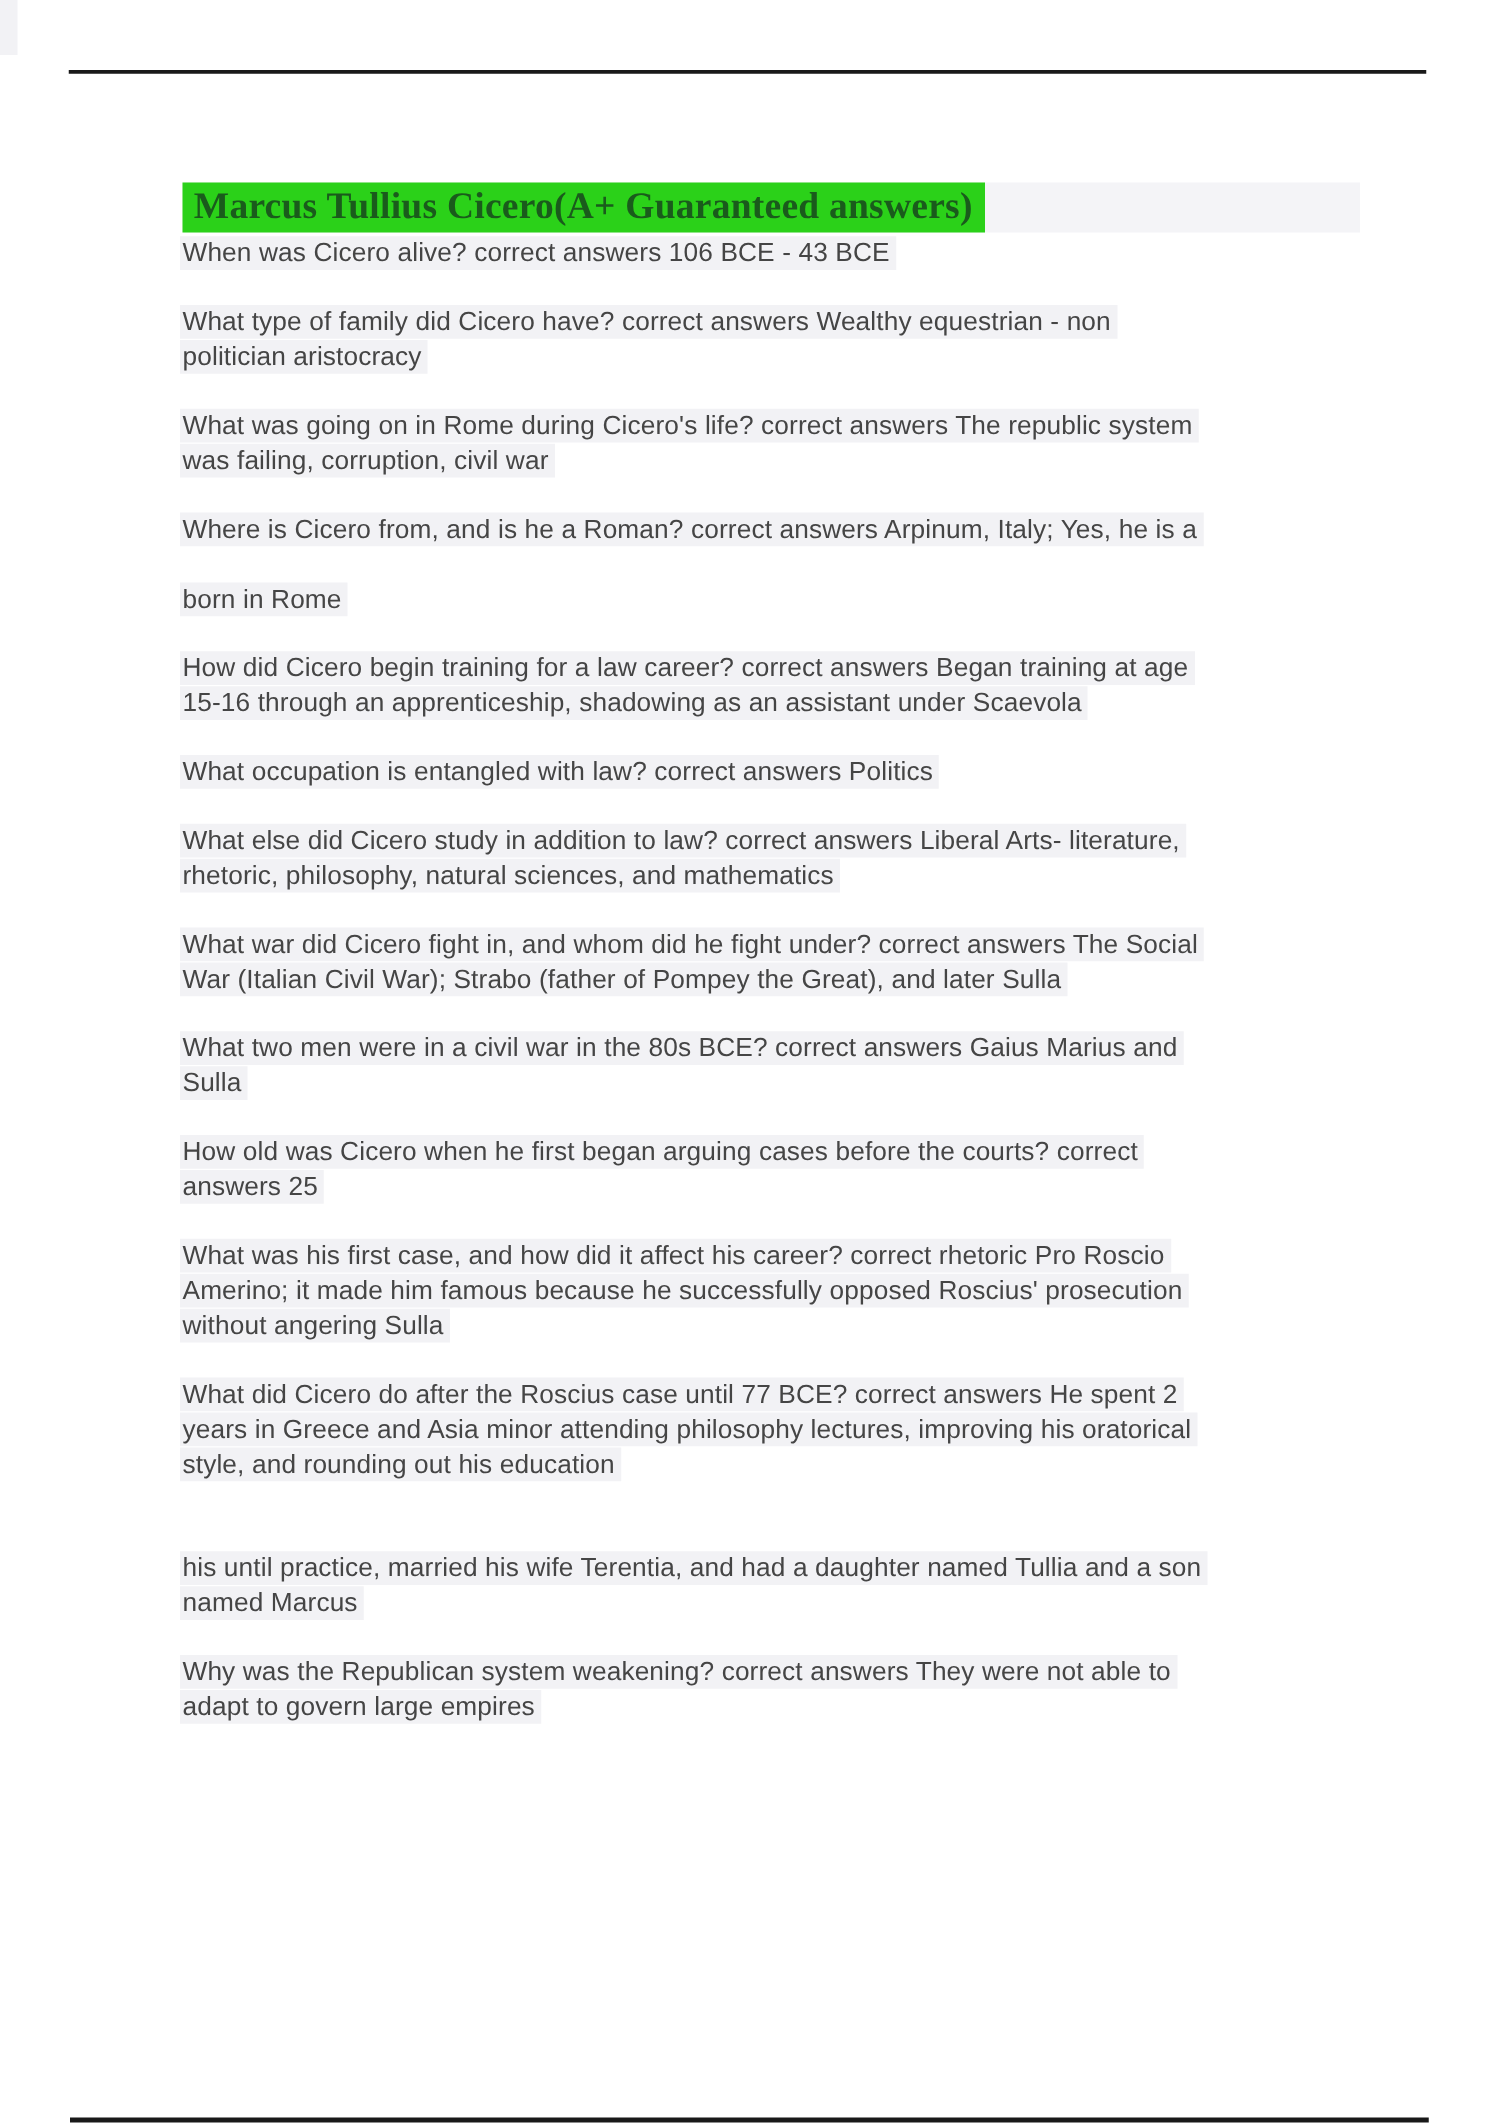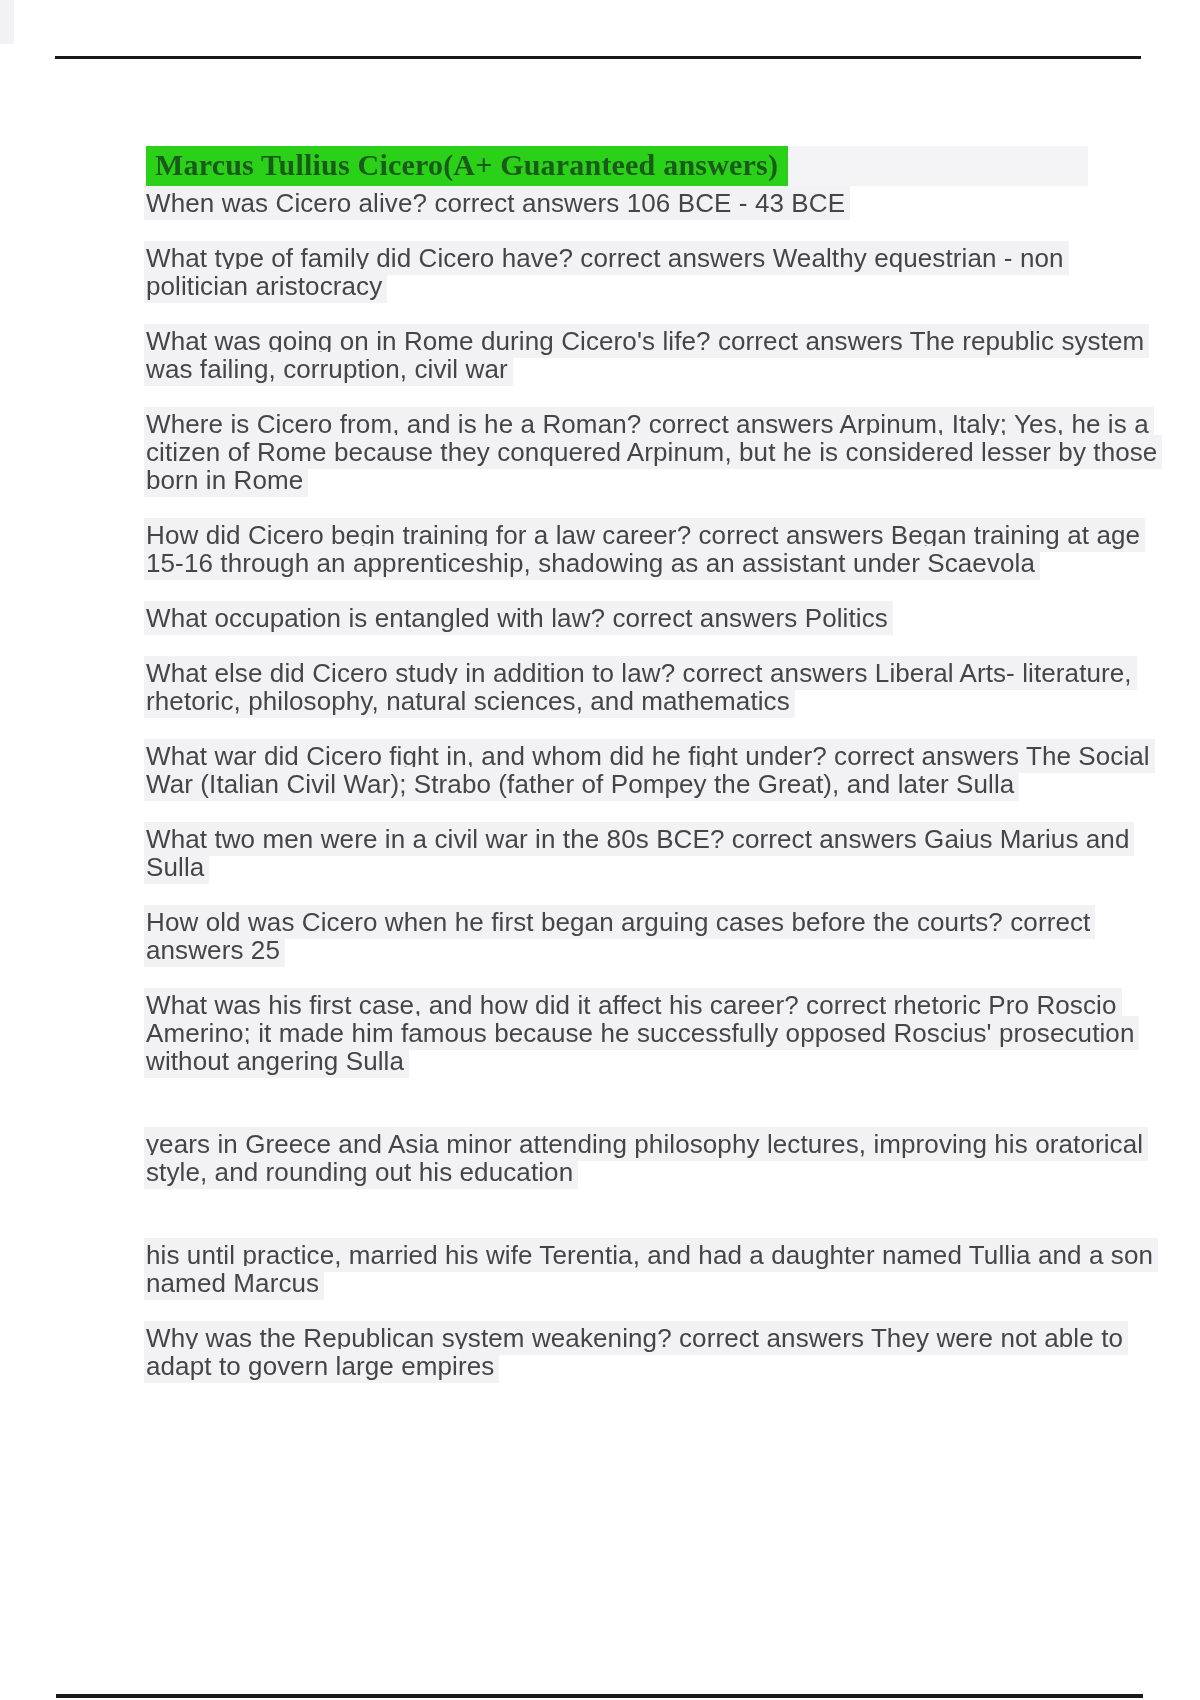--- a/index.html
+++ b/index.html
@@ -36,21 +36,21 @@
     color: var(--c-title-text);
     font-family: "Liberation Serif", serif;
     font-weight: bold;
     font-size: 30px;
     letter-spacing: 0.2px;
     padding: 0 10px 0 9px;
   }
   .qa { margin-top: 3px; }
   .para {
     margin: 0 0 27px 0;
-    font-size: 26px;
+    font-size: 21px;
     line-height: 28px;
     color: var(--c-body);
     letter-spacing: 0.1px;
     white-space: nowrap;
   }
   .hl {
     background: var(--c-line-hl);
     padding: 2px 5px 2px 2px;
     margin-left: -2px;
   }
@@ -62,27 +62,27 @@
 <div class="rule rule-top"></div>
 
 <div class="content">
   <div class="title-bar">
     <span class="title-hl">Marcus Tullius Cicero(A+ Guaranteed answers)</span>
   </div>
   <div class="qa">
       <p class="para"><span class="hl">When was Cicero alive? correct answers 106 BCE - 43 BCE</span></p>
       <p class="para"><span class="hl">What type of family did Cicero have? correct answers Wealthy equestrian - non</span><br><span class="hl">politician aristocracy</span></p>
       <p class="para"><span class="hl">What was going on in Rome during Cicero's life? correct answers The republic system</span><br><span class="hl">was failing, corruption, civil war</span></p>
-      <p class="para"><span class="hl">Where is Cicero from, and is he a Roman? correct answers Arpinum, Italy; Yes, he is a</span><br><span class="hl">citizen of Rome because they conquered Arpinum, but he is considered lesser by those</span><br><span class="hl">born in Rome</span></p>
+      <p class="para"><span class="hl">Where is Cicero from, and is he a Roman? correct answers Arpinum, Italy; Yes, he is a</span><br><br><span class="hl">born in Rome</span></p>
       <p class="para"><span class="hl">How did Cicero begin training for a law career? correct answers Began training at age</span><br><span class="hl">15-16 through an apprenticeship, shadowing as an assistant under Scaevola</span></p>
       <p class="para"><span class="hl">What occupation is entangled with law? correct answers Politics</span></p>
       <p class="para"><span class="hl">What else did Cicero study in addition to law? correct answers Liberal Arts- literature,</span><br><span class="hl">rhetoric, philosophy, natural sciences, and mathematics</span></p>
       <p class="para"><span class="hl">What war did Cicero fight in, and whom did he fight under? correct answers The Social</span><br><span class="hl">War (Italian Civil War); Strabo (father of Pompey the Great), and later Sulla</span></p>
       <p class="para"><span class="hl">What two men were in a civil war in the 80s BCE? correct answers Gaius Marius and</span><br><span class="hl">Sulla</span></p>
       <p class="para"><span class="hl">How old was Cicero when he first began arguing cases before the courts? correct</span><br><span class="hl">answers 25</span></p>
       <p class="para"><span class="hl">What was his first case, and how did it affect his career? correct rhetoric Pro Roscio</span><br><span class="hl">Amerino; it made him famous because he successfully opposed Roscius' prosecution</span><br><span class="hl">without angering Sulla</span></p>
-      <p class="para"><br><span class="hl">years in Greece and Asia minor attending philosophy lectures, improving his oratorical</span><br><span class="hl">style, and rounding out his education</span></p>
+      <p class="para"><span class="hl">What did Cicero do after the Roscius case until 77 BCE? correct answers He spent 2</span><br><span class="hl">years in Greece and Asia minor attending philosophy lectures, improving his oratorical</span><br><span class="hl">style, and rounding out his education</span></p>
       <p class="para"><br><span class="hl">his until practice, married his wife Terentia, and had a daughter named Tullia and a son</span><br><span class="hl">named Marcus</span></p>
       <p class="para"><span class="hl">Why was the Republican system weakening? correct answers They were not able to</span><br><span class="hl">adapt to govern large empires</span></p>
     </div>
 </div>
 
 <div class="rule rule-bottom"></div>
 
 </body></html>

